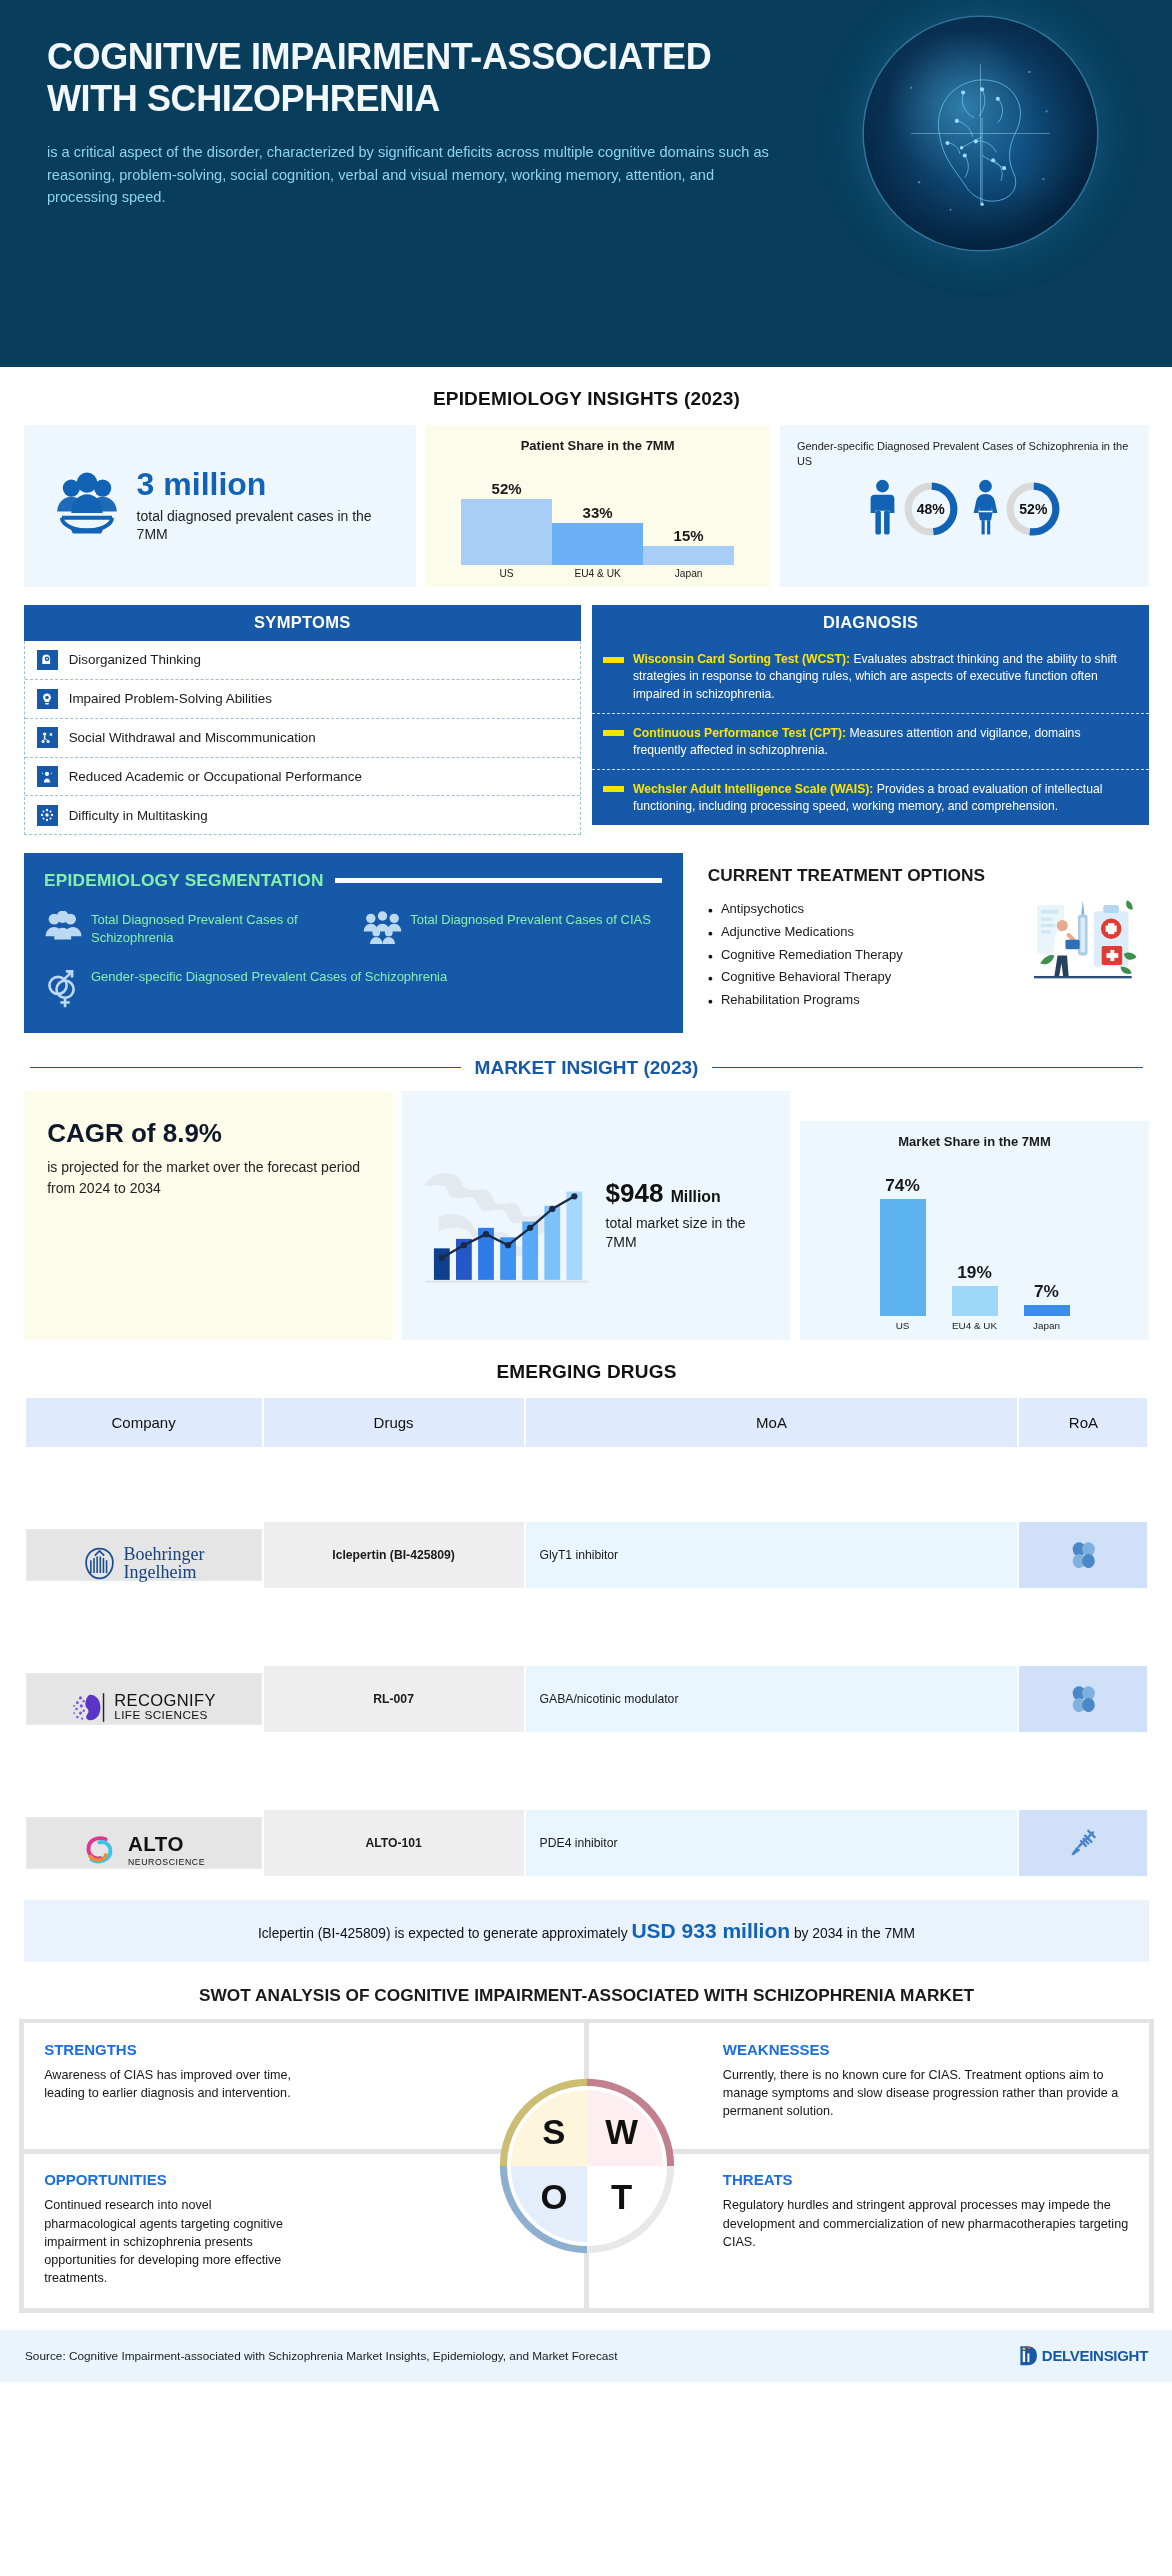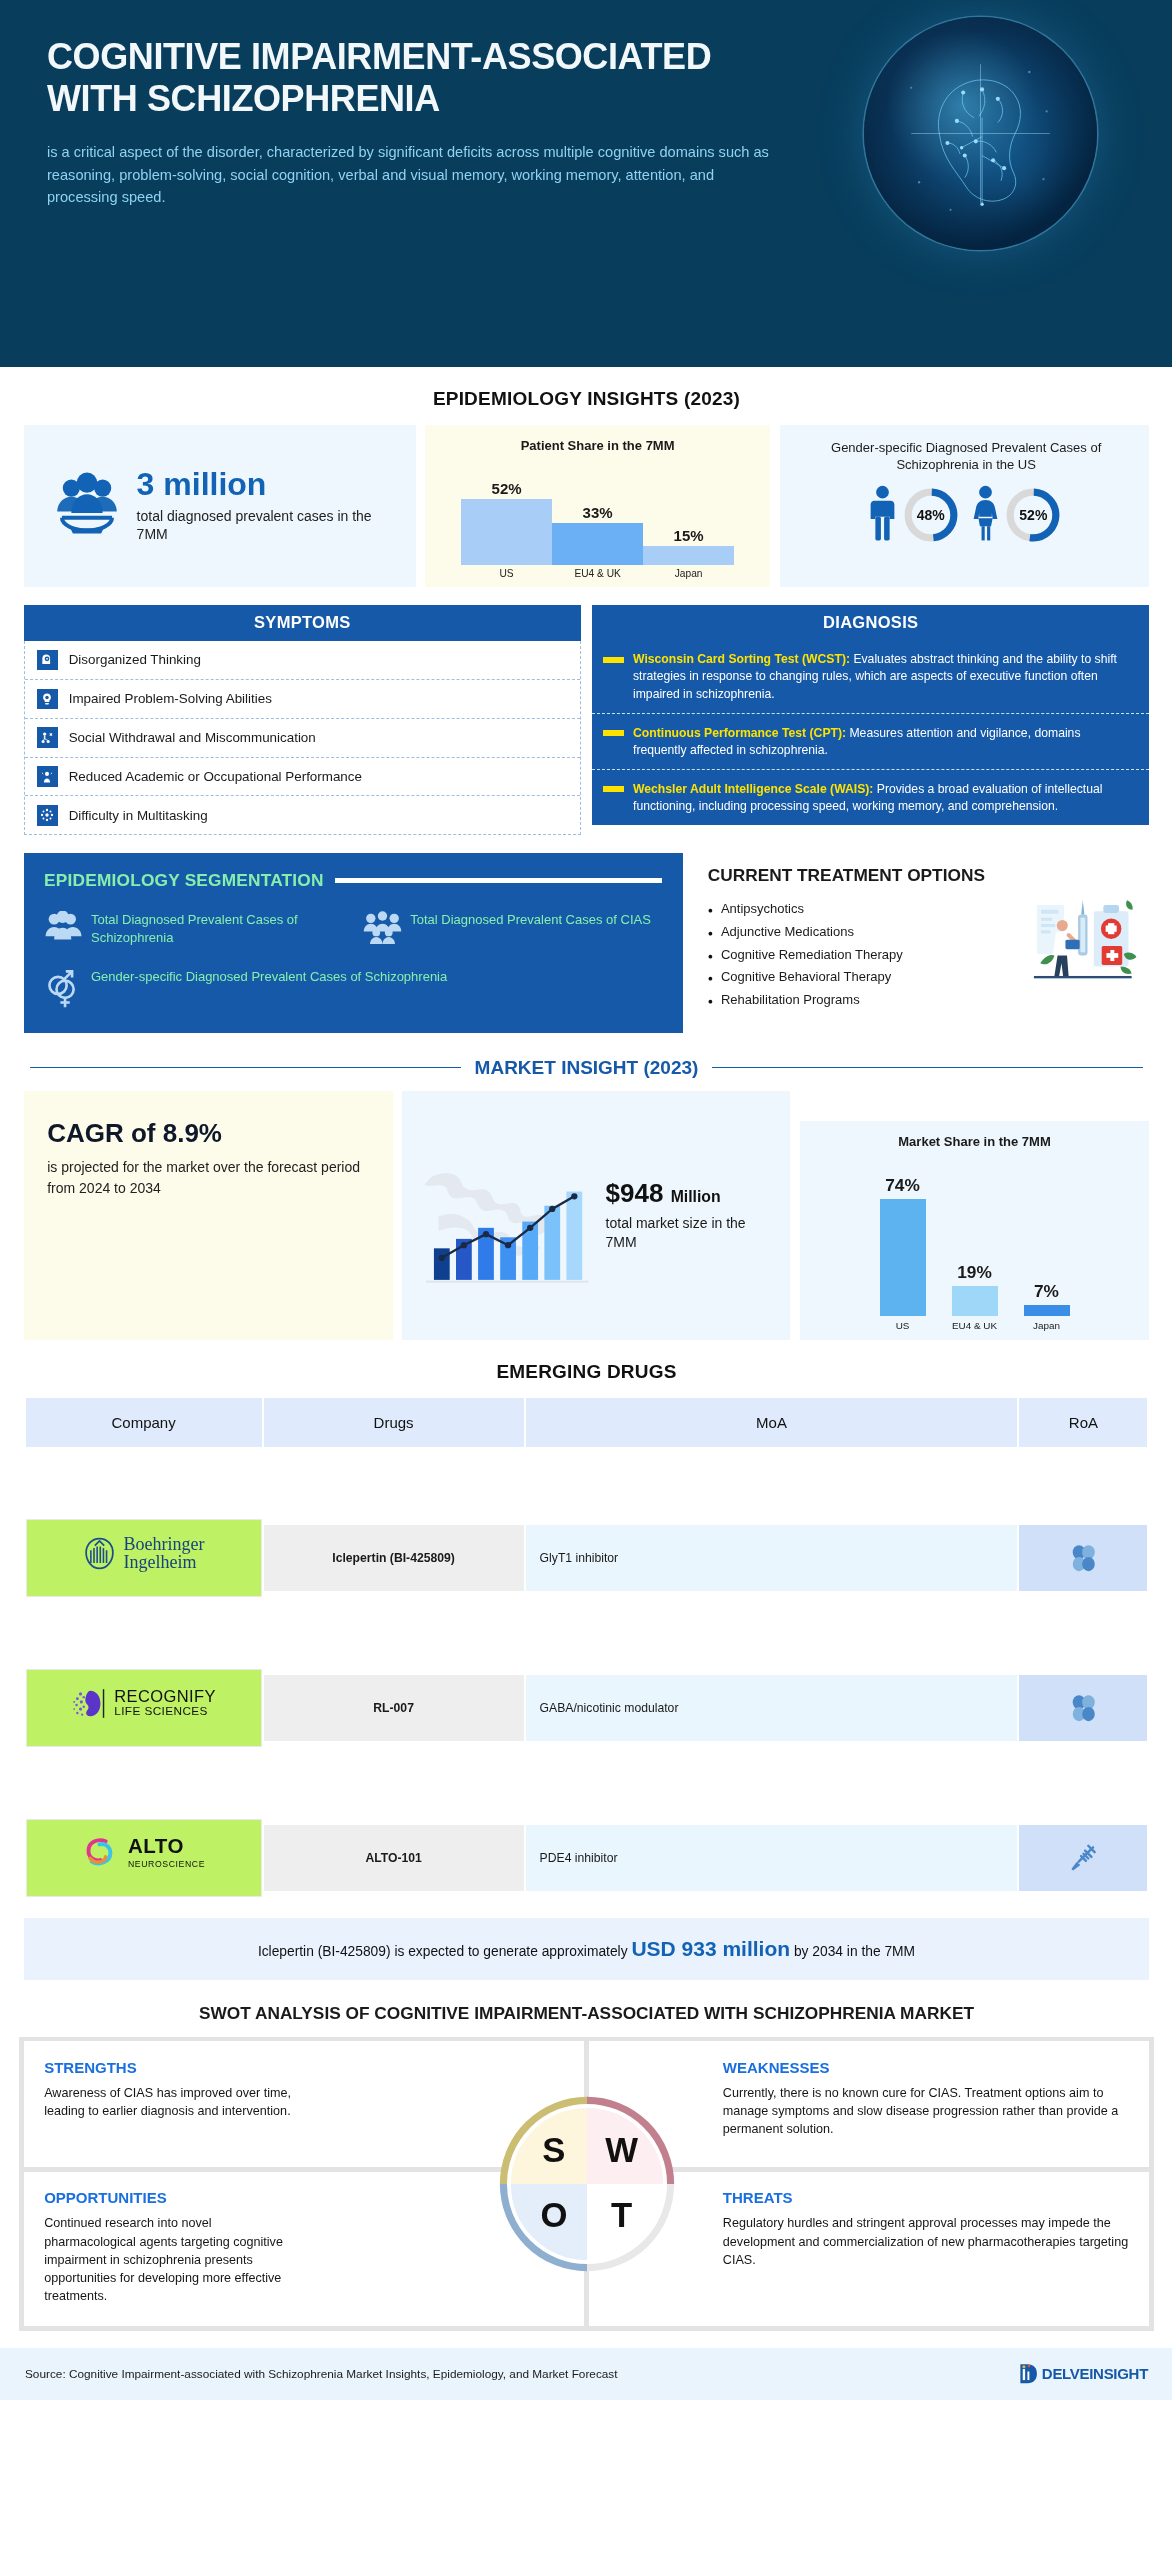--- a/index.html
+++ b/index.html
@@ -86,21 +86,21 @@
   .bar { width: 91px; }
   .bar-labels { display:flex; justify-content:center; }
   .bar-lab { width:91px; text-align:center; font-size: 10.2px; color:#222; padding-top:3.2px; }
 
   .epi-right {
     flex: 1 1 auto;
     background:#eef7fd;
     padding: 14px 14px 11px 17.3px;
     min-height:162px;
   }
-  .epi-right-head { font-size: 13px; line-height: 1.32; color:#1c1c1c;text-align:center; }
+  .epi-right-head { font-size: 11px; line-height: 1.32; color:#1c1c1c; }
   .donuts { display:flex; align-items:center; justify-content:center; gap: 11px; margin-top: 11px; }
   .donut-group { display:flex; align-items:center; gap:4.7px; }
   .donut { position:relative; width: 60px; height:60px; }
   .donut .pct {
     position:absolute; inset:0; display:flex; align-items:center; justify-content:center;
     font-size: 14px; font-weight:700; color:#111;
   }
 
   
   .sd-row { display:flex; gap:11px; padding: 17.3px 23.6px 0 23.6px; align-items:stretch; }
@@ -181,21 +181,21 @@
   
   .tbl-wrap { padding: 0 23.6px; }
   .tbl { width:100%; border-collapse: separate; border-spacing: 2.4px 0; }
   .tbl th {
     background:#dfeafc; font-weight:400; font-size: 15px; color:#111;
     padding: 15.8px 6.3px; text-align:center; border:none;
   }
   .tbl td { padding:0; vertical-align:middle; text-align:center; }
   .tbl tbody tr { height: 72px; }
   .spacer-row td { height: 12.6px; background:#fff; }
-  .cell-company { background:#bef264; border:0.8px solid #e9e9e9; height:78px; }
+  .cell-company { background:#e5e5e5; border:0.8px solid #e9e9e9; height:52px; }
   .cell-drug { background:#eeeeee; height:66px; font-size:12.2px; font-weight:700; }
   .cell-moa { background:#eaf6fd; height:66px; font-size:12.2px; text-align:left; padding-left:14px; }
   .cell-roa { background:#cfe0f8; height:66px; }
   .logo-wrap { display:flex; align-items:center; justify-content:center; gap:7.9px; height:66px; }
 
   
   .highlight {
     margin: 20.5px 23.6px 0 23.6px; background:#eaf2fe; padding: 19px 15.8px;
     text-align:center; font-size: 13.8px; color:#111;
   }

